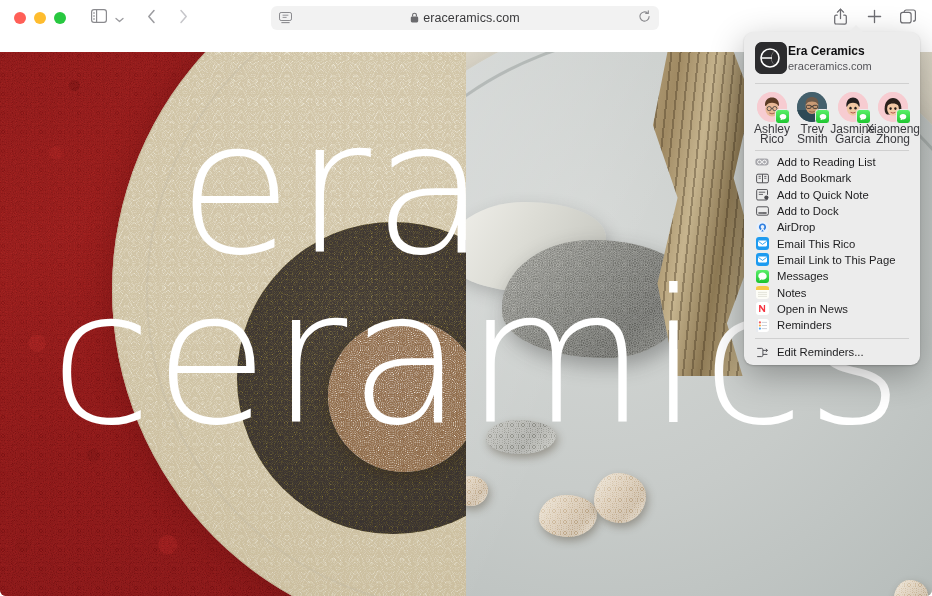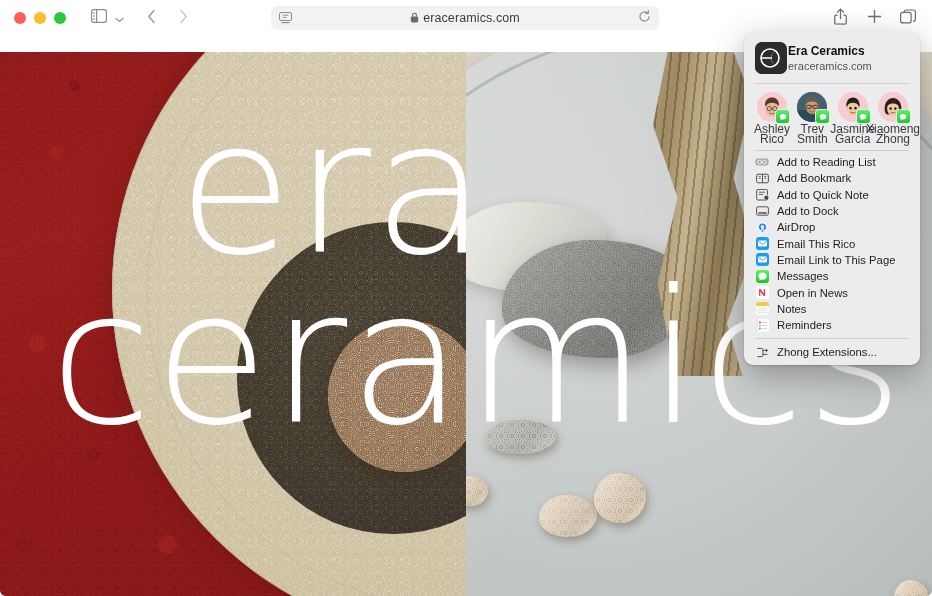--- a/index.html
+++ b/index.html
@@ -824,39 +824,39 @@
             </defs>
             <path d="M6.5 2.5c-2.5 0-4.2 1.4-4.2 3.4 0 1.1 0.6 2.1 1.6 2.8-0.1 0.7-0.5 1.3-1 1.8 1-0.1 1.9-0.5 2.5-0.9 0.4 0.1 0.7 0.1 1.1 0.1 2.5 0 4.2-1.4 4.2-3.4S9 2.5 6.5 2.5z" fill="#ffffff"></path>
           </svg>
         </span>
         <span class="mi-label">Messages</span>
       </div>
 
       <div class="pop-item">
         <span class="mi-icon">
           <svg width="13" height="13" viewBox="0 0 13 13">
-            <rect width="13" height="13" rx="3" fill="#ffffff"></rect>
-            <path d="M3.1 10V3h1.5l3.2 4.6V3h1.3v7H7.7L4.4 5.3V10H3.1z" fill="#f5323f"></path>
-          </svg>
-        </span>
-        <span class="mi-label">Open in News</span>
-      </div>
-
-      <div class="pop-item">
-        <span class="mi-icon">
-          <svg width="13" height="13" viewBox="0 0 13 13">
             <rect width="13" height="13" rx="3" fill="#fdfdf7"></rect>
             <rect width="13" height="4" rx="3" fill="#f7c948"></rect>
             <rect y="2.6" width="13" height="1.4" fill="#f7c948"></rect>
             <line x1="2" y1="6.4" x2="11" y2="6.4" stroke="#ddddd2" stroke-width="0.8"></line>
             <line x1="2" y1="8.4" x2="11" y2="8.4" stroke="#ddddd2" stroke-width="0.8"></line>
             <line x1="2" y1="10.4" x2="11" y2="10.4" stroke="#ddddd2" stroke-width="0.8"></line>
           </svg>
         </span>
         <span class="mi-label">Notes</span>
+      </div>
+
+      <div class="pop-item">
+        <span class="mi-icon">
+          <svg width="13" height="13" viewBox="0 0 13 13">
+            <rect width="13" height="13" rx="3" fill="#ffffff"></rect>
+            <path d="M3.1 10V3h1.5l3.2 4.6V3h1.3v7H7.7L4.4 5.3V10H3.1z" fill="#f5323f"></path>
+          </svg>
+        </span>
+        <span class="mi-label">Open in News</span>
       </div>
 
 
       <div class="pop-item">
         <span class="mi-icon">
           <svg width="13" height="13" viewBox="0 0 13 13">
             <rect width="13" height="13" rx="3" fill="#ffffff"></rect>
             <rect x="0" y="0" width="2.2" height="13" fill="#e8eaee"></rect>
             <circle cx="3.9" cy="3.4" r="1.1" fill="#f05a5a"></circle>
             <circle cx="3.9" cy="6.5" r="1.1" fill="#f5a33c"></circle>
@@ -873,19 +873,19 @@
 
       <div class="pop-item">
         <span class="mi-icon">
           <svg width="13" height="11" viewBox="0 0 13 11" fill="none" stroke="#4a4a4e" stroke-width="0.95">
             <path d="M1.2 1.4h4.4a1.3 1.3 0 0 1 1.3 1.3v5.6a1.3 1.3 0 0 1-1.3 1.3H1.2"></path>
             <line x1="7" y1="3.4" x2="11.4" y2="3.4"></line>
             <line x1="7" y1="7.4" x2="11.4" y2="7.4"></line>
             <polyline points="9.8,1.9 11.6,3.4 9.8,4.9"></polyline>
           </svg>
         </span>
-        <span class="mi-label">Zhong Extensions...</span>
+        <span class="mi-label">Edit Reminders...</span>
       </div>
 
     </div>
   </div>
 
 </div>
 
 </body></html>

